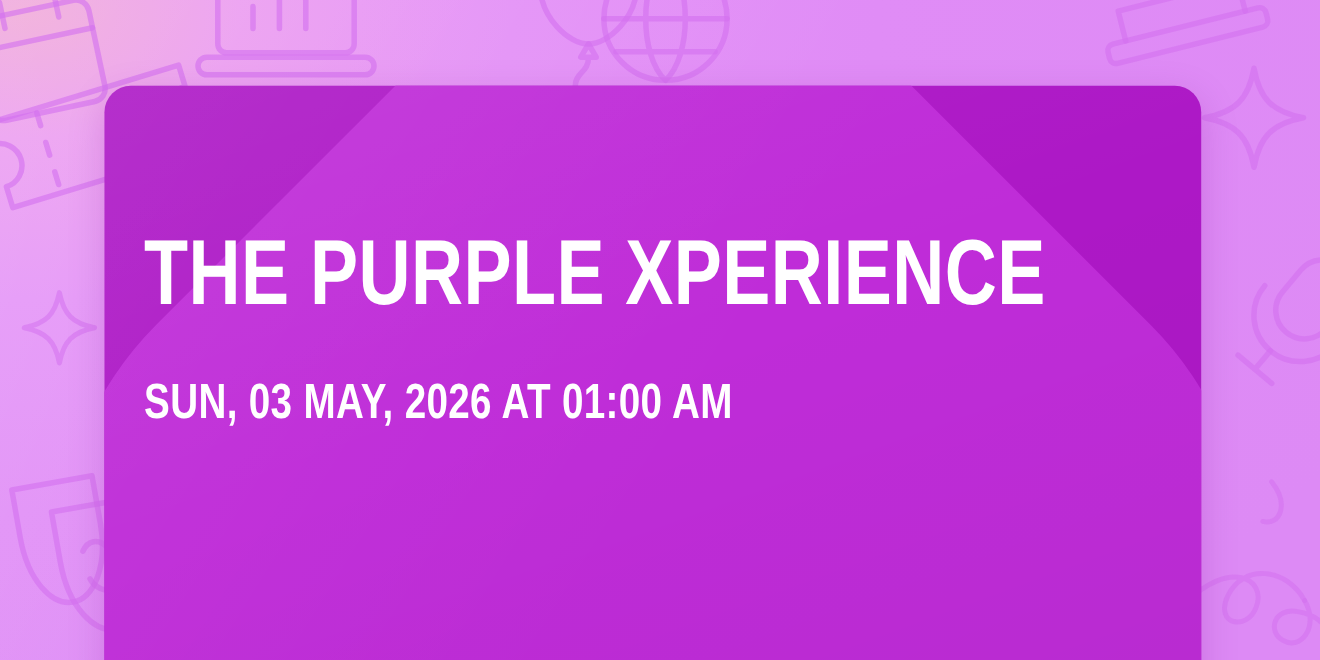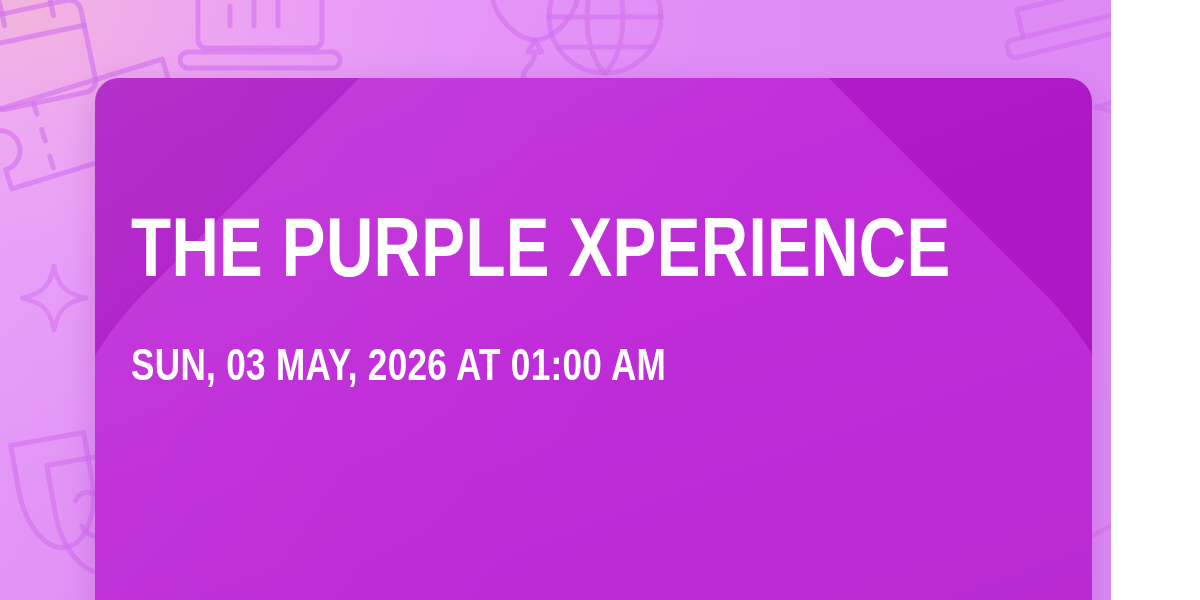--- a/index.html
+++ b/index.html
@@ -8,21 +8,21 @@
   }
   body {
     width: 1200px;
     height: 600px;
     overflow: hidden;
     font-family: "Liberation Sans", sans-serif;
   }
 
   #poster {
     position: relative;
-    width: 1111px;
+    width: 1200px;
     height: 600px;
     overflow: hidden;
     background: #fdba74;
   }
 
   
   .bg-base {
     position: absolute;
     inset: 0;
     background:

